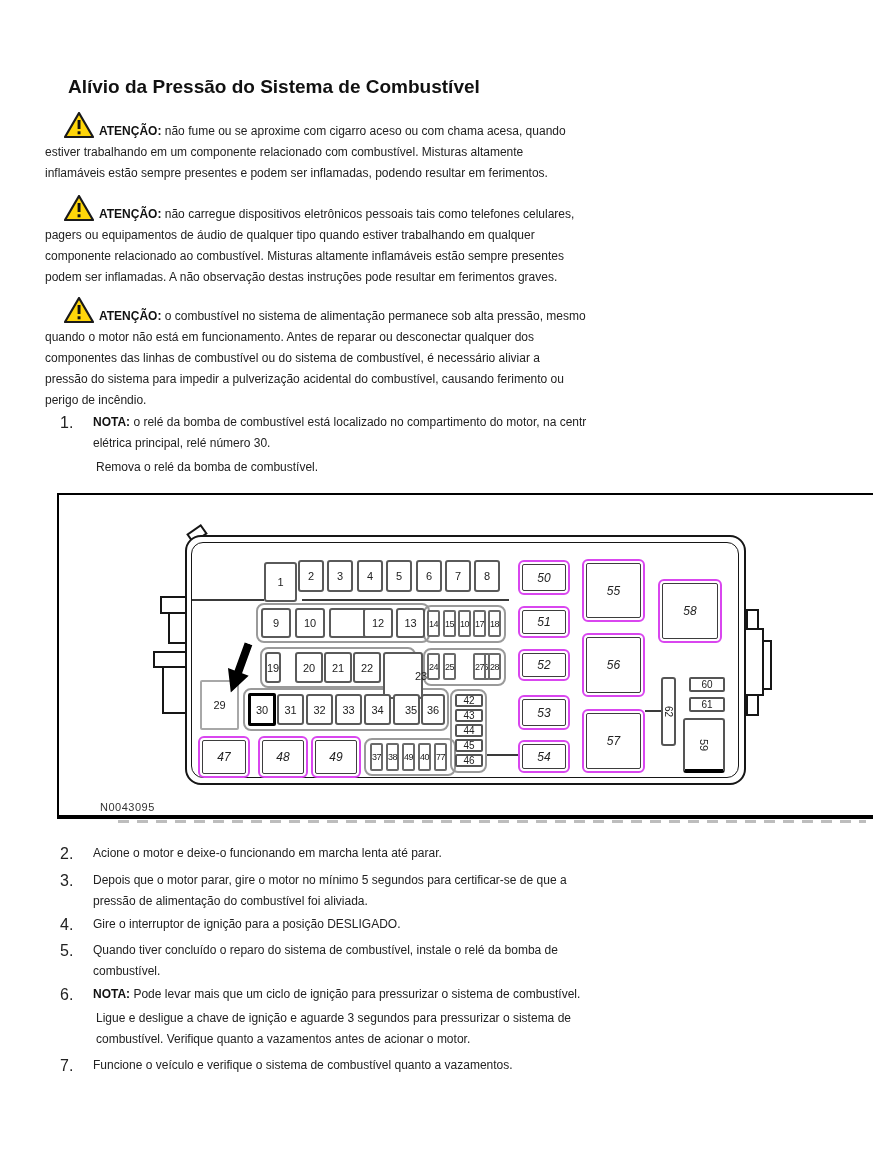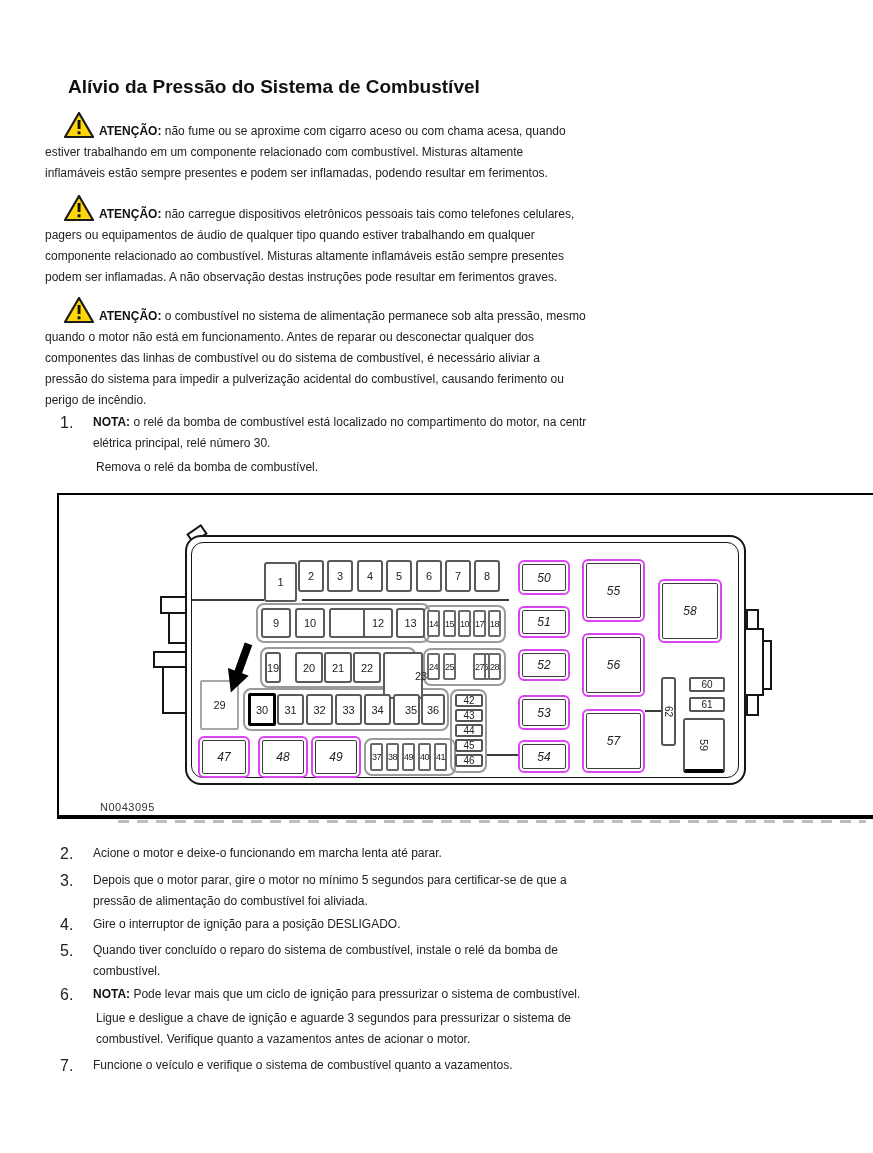--- a/index.html
+++ b/index.html
@@ -292,21 +292,21 @@
         <div class="fuse sm" style="left: 327px; top: 248px; width: 13px; height: 28px;">
           <span>38</span>
         </div>
         <div class="fuse sm" style="left: 343px; top: 248px; width: 13px; height: 28px;">
           <span>49</span>
         </div>
         <div class="fuse sm" style="left: 359px; top: 248px; width: 13px; height: 28px;">
           <span>40</span>
         </div>
         <div class="fuse sm" style="left: 375px; top: 248px; width: 13px; height: 28px;">
-          <span>41</span>
+          <span>77</span>
         </div>
         <div class="fuse d" style="left: 459px; top: 245px; width: 52px; height: 33px;">
           <span>54</span>
         </div>
         <div class="arrow-svg" style="left: 168px; top: 147px; position: absolute;"><svg width="24" height="52" viewBox="0 0 24 52">
             <path d="M8 0 L16 0 L16 30 L23 30 L12 52 L1 30 L8 30 Z" fill="#000"></path>
           </svg></div>
       </div>
     <div class="figcode">N0043095</div>
   </div>

